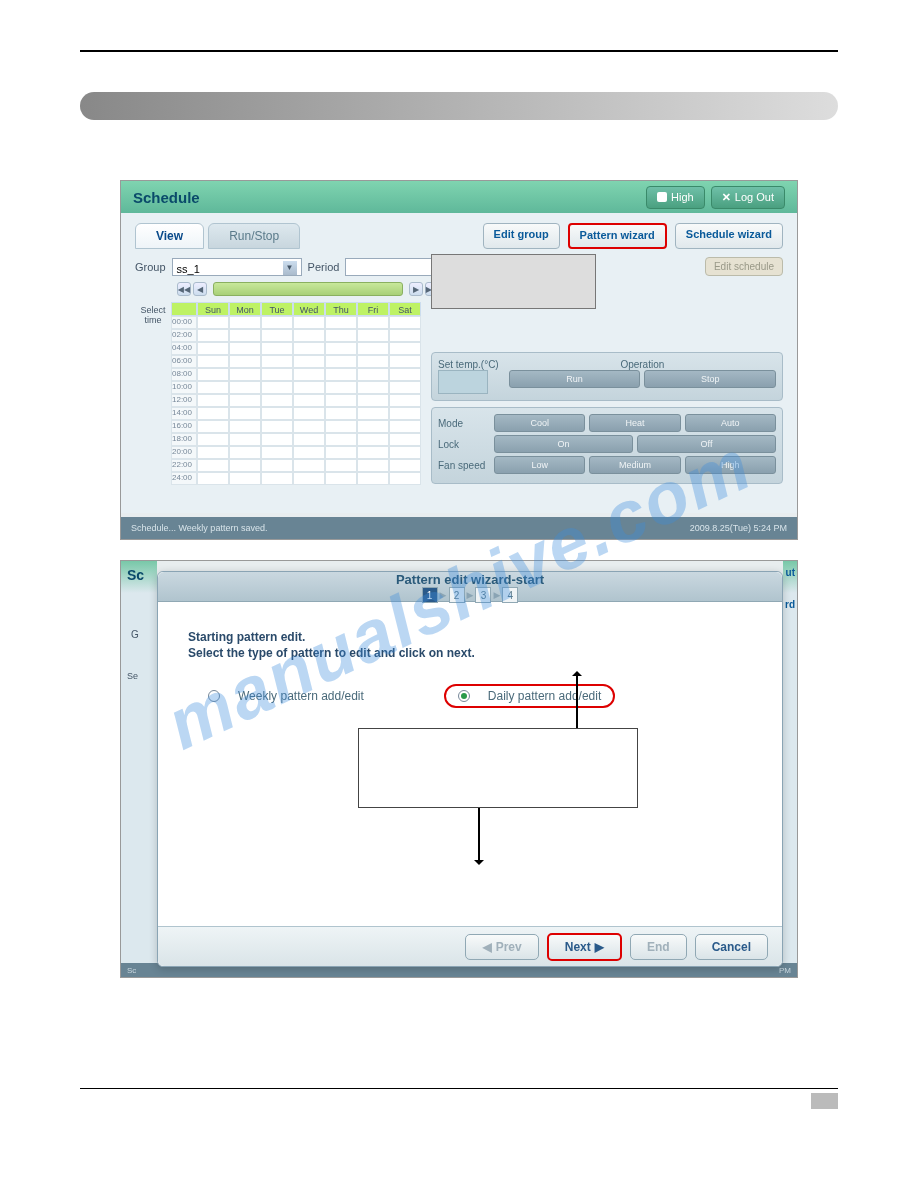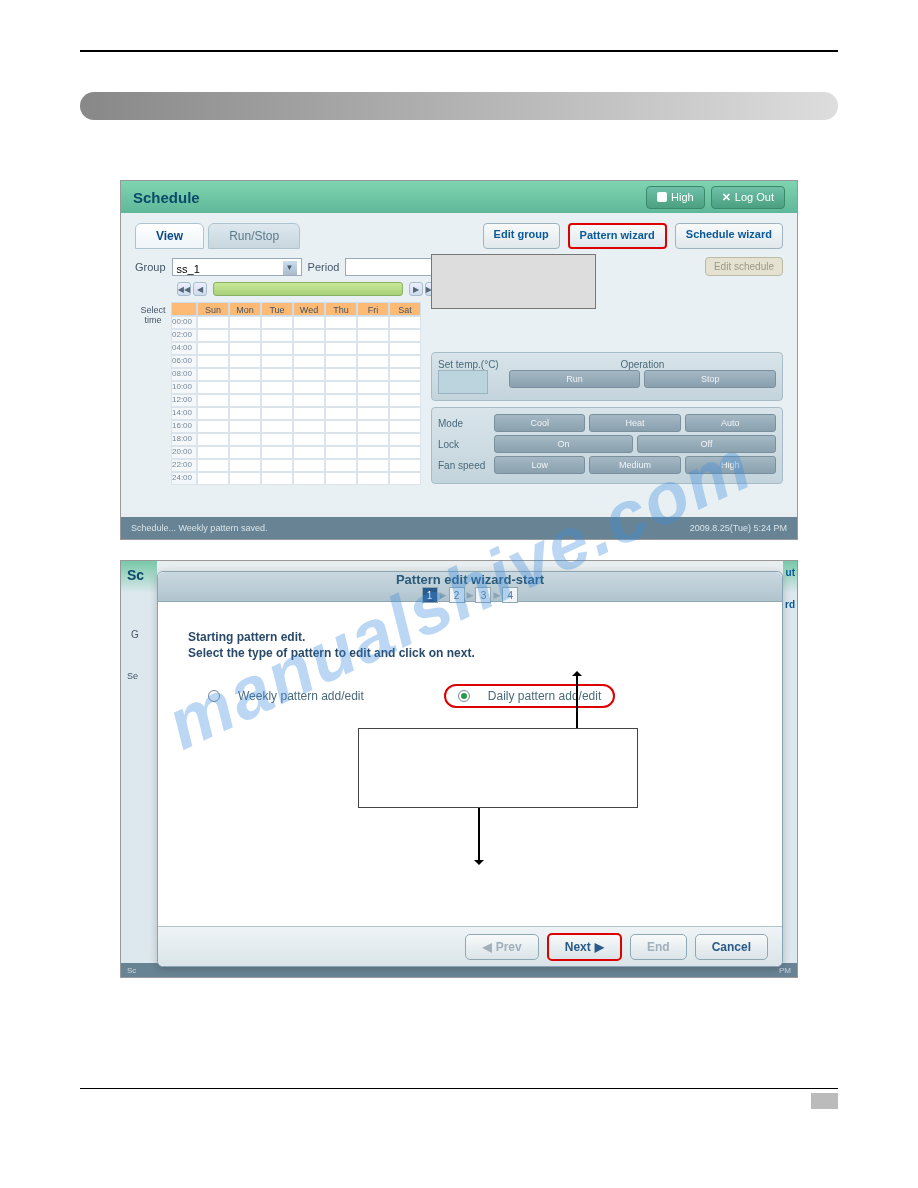--- a/index.html
+++ b/index.html
@@ -27,21 +27,21 @@
   .dd-arrow { width: 14px; height: 14px; background: linear-gradient(#cde, #abc); display: flex; align-items: center; justify-content: center; font-size: 8px; color: #456; }
   .editsched { background: #e6e2d2; border: 1px solid #bba; border-radius: 4px; padding: 3px 8px; font-size: 10px; color: #998; margin-left: auto; }
   .navbuttons { display: flex; gap: 2px; margin-top: 6px; align-items: center; margin-left: 42px; }
   .navbtn { width: 14px; height: 14px; background: linear-gradient(#eef, #cde); border: 1px solid #abc; border-radius: 3px; font-size: 8px; display: flex; align-items: center; justify-content: center; color: #567; }
   .navspacer { flex: 1; height: 14px; background: linear-gradient(#c8e89a, #a8d078); border: 1px solid #8ab060; border-radius: 3px; margin: 0 4px; max-width: 190px; }
   .mainrow { display: flex; margin-top: 6px; gap: 10px; }
   .gridwrap { display: flex; }
   .sel-time { width: 36px; font-size: 9px; color: #456; text-align: center; padding-top: 3px; }
   .grid { }
   .ghead { display: flex; }
-  .ghead div { width: 32px; font-size: 9px; color: #456; text-align: center; border: 1px solid #cde; background: #fdba74; height: 14px; line-height: 14px; }
+  .ghead div { width: 32px; font-size: 9px; color: #456; text-align: center; border: 1px solid #cde; background: #bef264; height: 14px; line-height: 14px; }
   .ghead .timecol { width: 26px; }
   .grow { display: flex; }
   .grow div { width: 32px; height: 13px; border: 1px solid #dae4ea; background: #fff; font-size: 8px; color: #789; }
   .grow .timecol { width: 26px; text-align: right; padding-right: 8px; background: #f4f8fa; }
   .rightpanel { flex: 1; position: relative; }
   .graybox { position: absolute; top: -48px; left: 0; width: 165px; height: 55px; background: #ddd; border: 1px solid #777; }
   .panelbox { background: linear-gradient(#d8e4ea, #c4d4dc); border: 1px solid #a8bcc8; border-radius: 4px; padding: 6px; margin-bottom: 6px; }
   .panelrow { display: flex; align-items: center; gap: 4px; margin-bottom: 3px; }
   .pnl-lbl { font-size: 10px; color: #4a6a7a; width: 52px; }
   .pnl-btn { background: linear-gradient(#a4b8c4, #8aa0ae); color: #f0f4f6; font-size: 9px; padding: 3px 0; border-radius: 3px; border: 1px solid #7a909c; text-align: center; flex: 1; }

